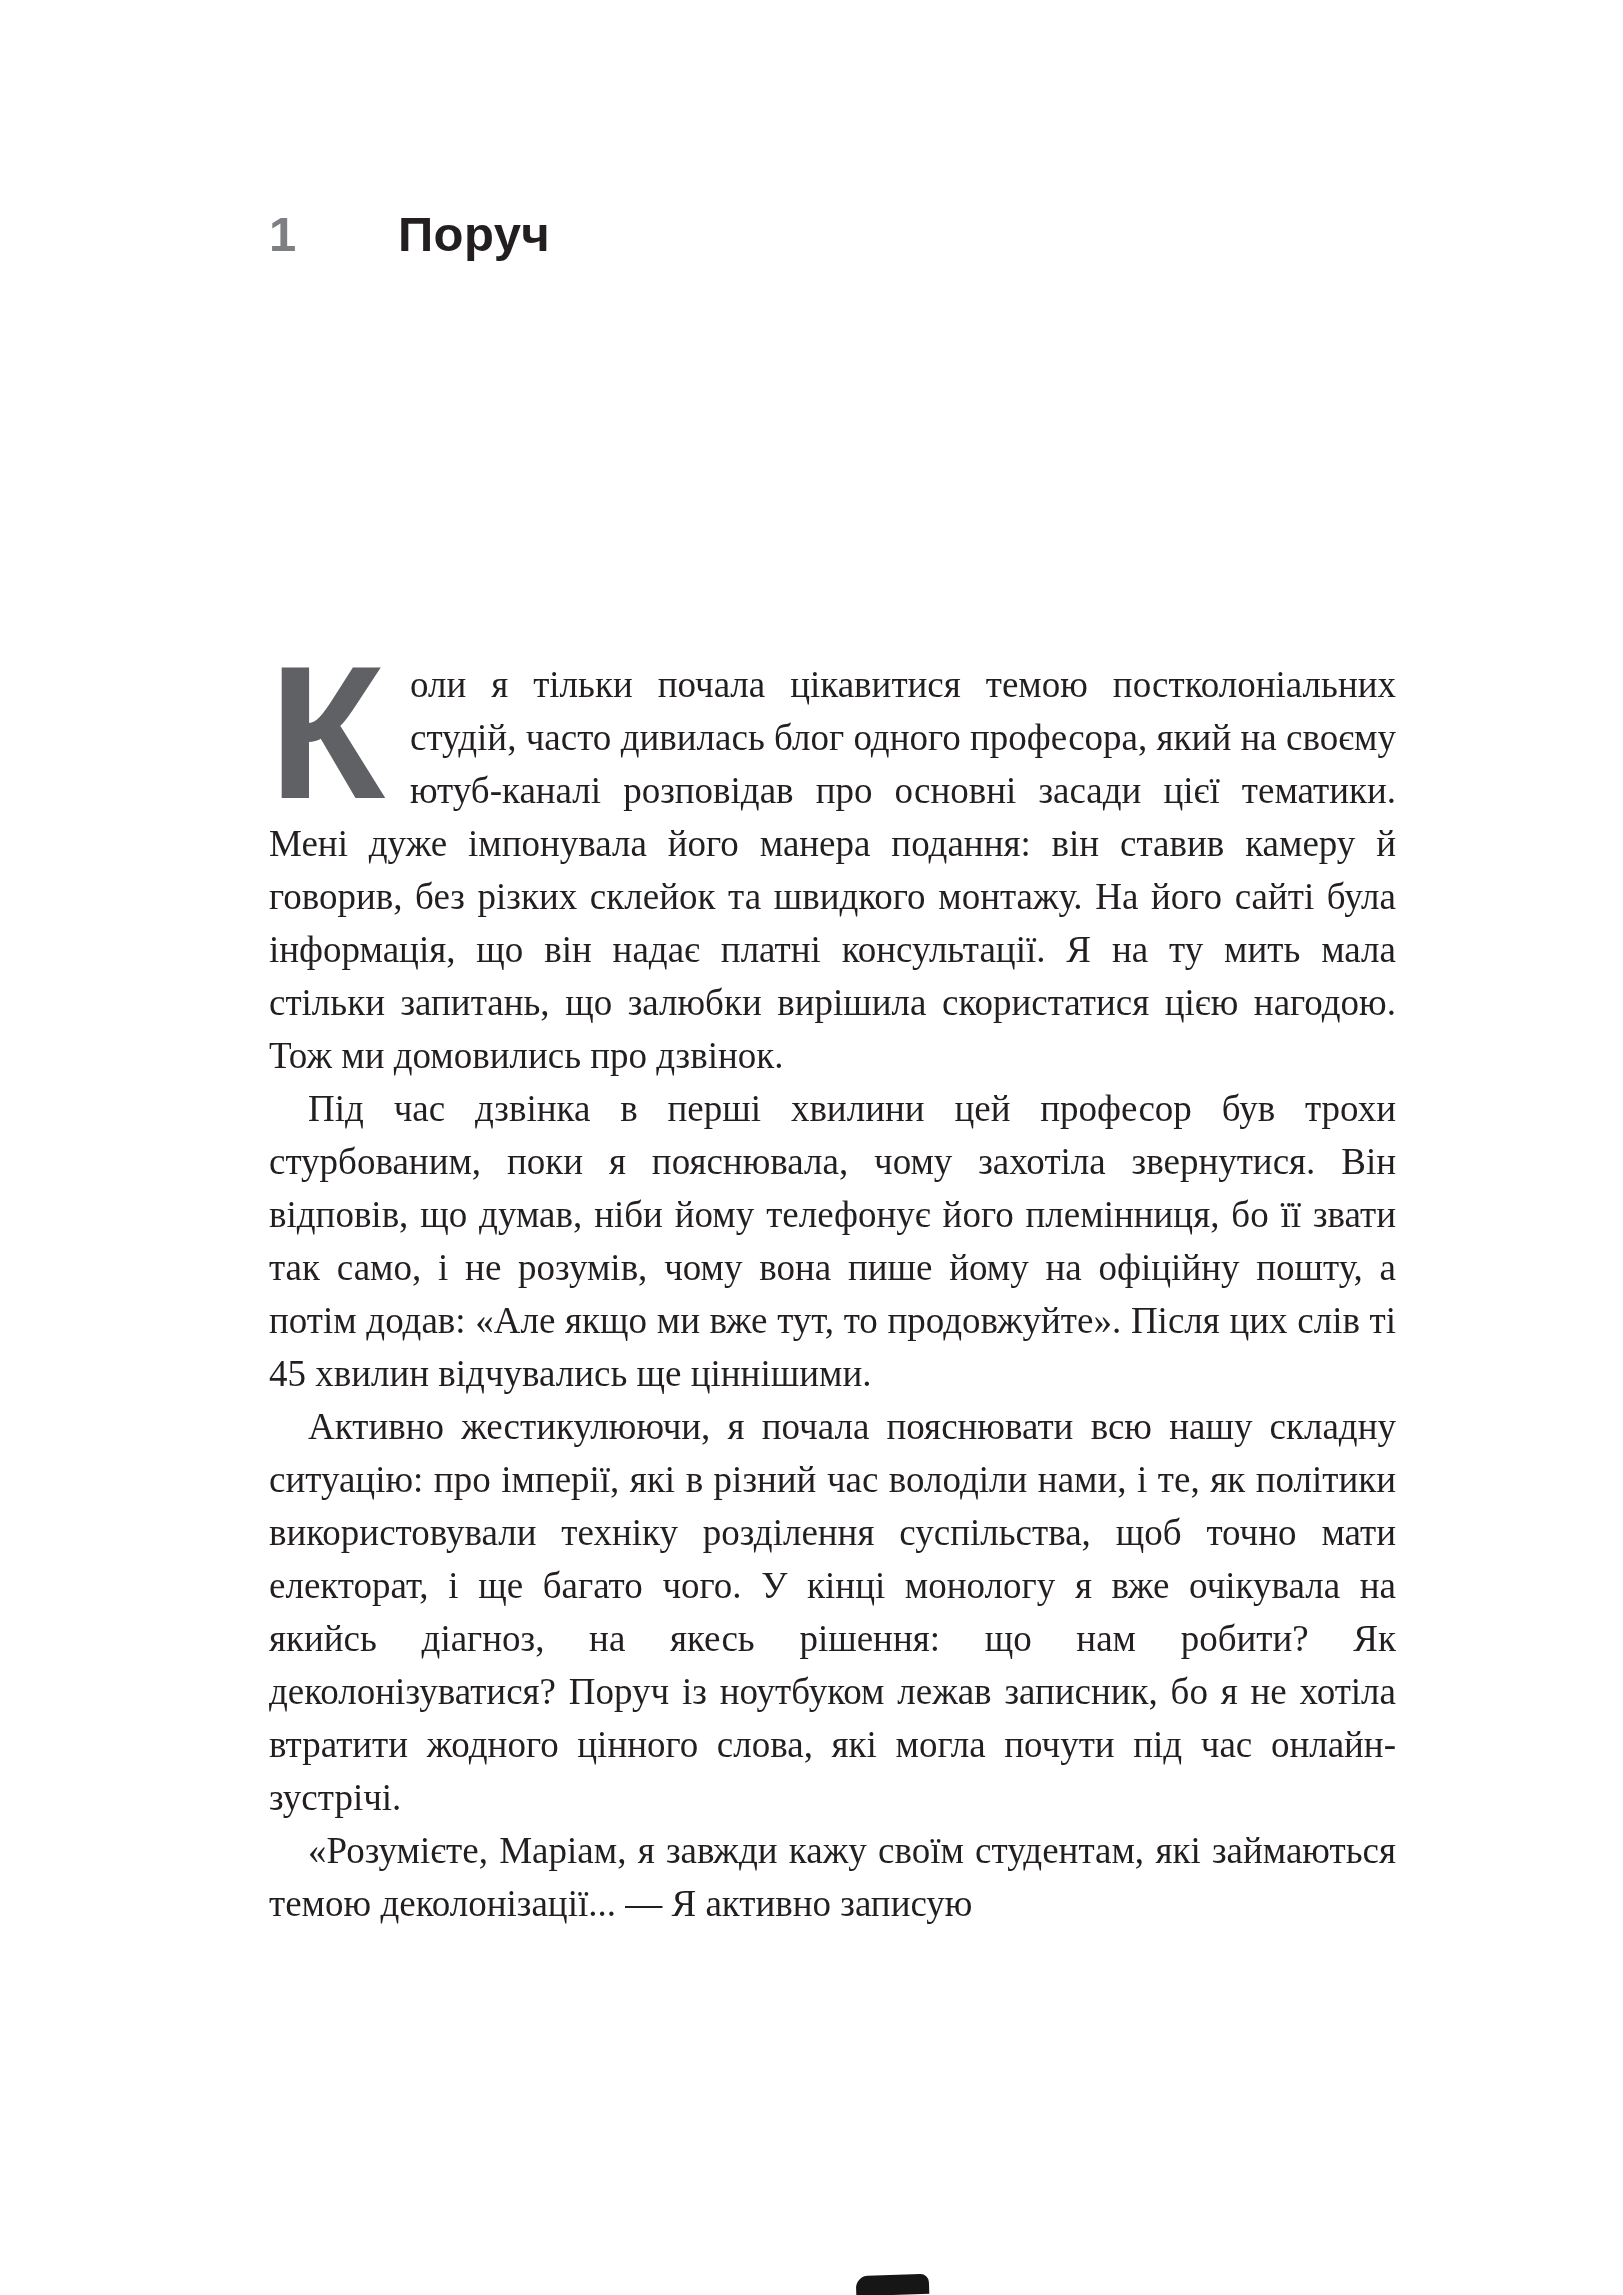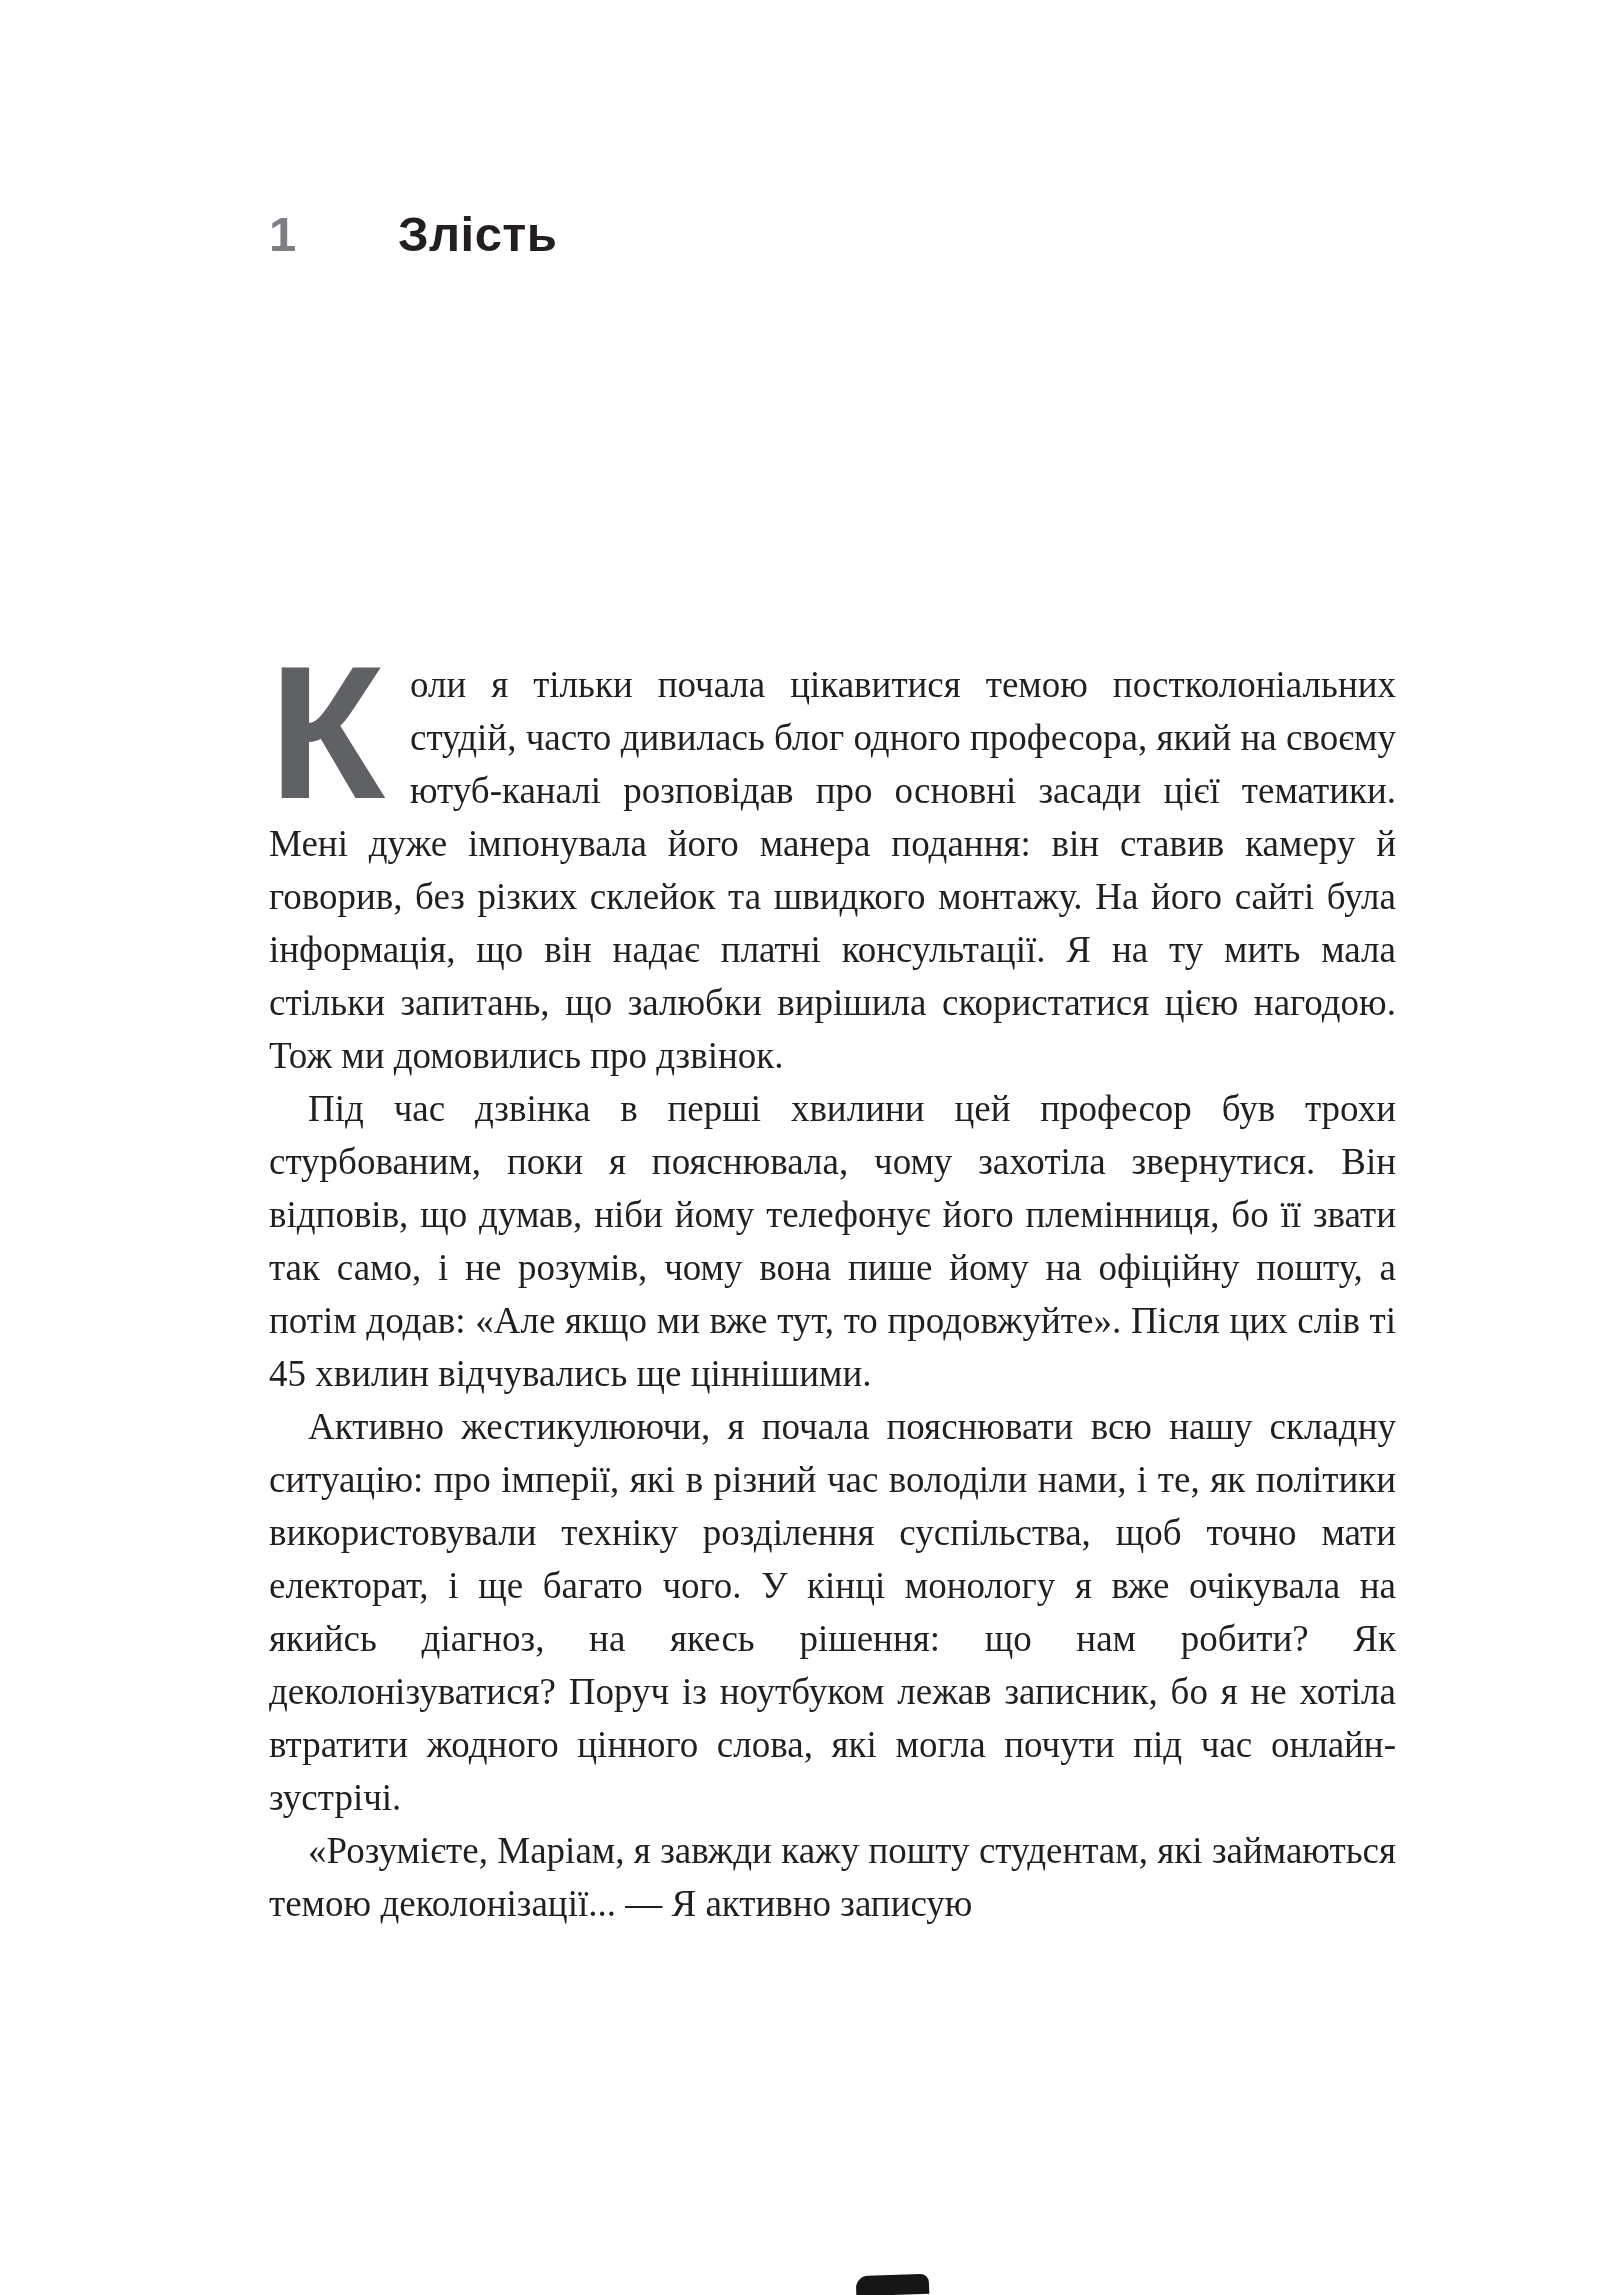--- a/index.html
+++ b/index.html
@@ -78,24 +78,24 @@
     background: #161616;
     border-radius: 12px 8.5px 0 0;
     transform: rotate(-2deg);
   }
 </style>
 </head>
 <body>
 
 <div class="chapter">
   <div class="chapter-number">1</div>
-  <div class="chapter-title">Злість</div>
+  <div class="chapter-title">Поруч</div>
 </div>
 
 <div class="body-text">
   <p class="para"><span class="dropcap">К</span><span class="lead">оли я</span><span> тільки почала цікавитися темою постколоніальних студій, часто дивилась блог одного професора, який на своєму ютуб-каналі розповідав про основні засади цієї тематики. Мені дуже імпонувала його манера подання: він ставив камеру й говорив, без різких склейок та швидкого монтажу. На його сайті була інформація, що він надає платні консультації. Я на ту мить мала стільки запитань, що залюбки вирішила скористатися цією нагодою. Тож ми домовились про дзвінок.</span></p>
   <p class="para indented">Під час дзвінка в перші хвилини цей професор був трохи стурбованим, поки я пояснювала, чому захотіла звернутися. Він відповів, що думав, ніби йому телефонує його племінниця, бо її звати так само, і не розумів, чому вона пише йому на офіційну пошту, а потім додав: «Але якщо ми вже тут, то продовжуйте». Після цих слів ті 45 хвилин відчувались ще ціннішими.</p>
   <p class="para indented">Активно жестикулюючи, я почала пояснювати всю нашу складну ситуацію: про імперії, які в різний час володіли нами, і те, як політики використовували техніку розділення суспільства, щоб точно мати електорат, і ще багато чого. У кінці монологу я вже очікувала на якийсь діагноз, на якесь рішення: що нам робити? Як деколонізуватися? Поруч із ноутбуком лежав записник, бо я не хотіла втратити жодного цінного слова, які могла почути під час онлайн-зустрічі.</p>
-  <p class="para indented">«Розумієте, Маріам, я завжди кажу пошту студентам, які займаються темою деколонізації... — Я активно записую</p>
+  <p class="para indented">«Розумієте, Маріам, я завжди кажу своїм студентам, які займаються темою деколонізації... — Я активно записую</p>
 </div>
 
 <div class="page-bottom-mark"></div>
 
 
 </body></html>

